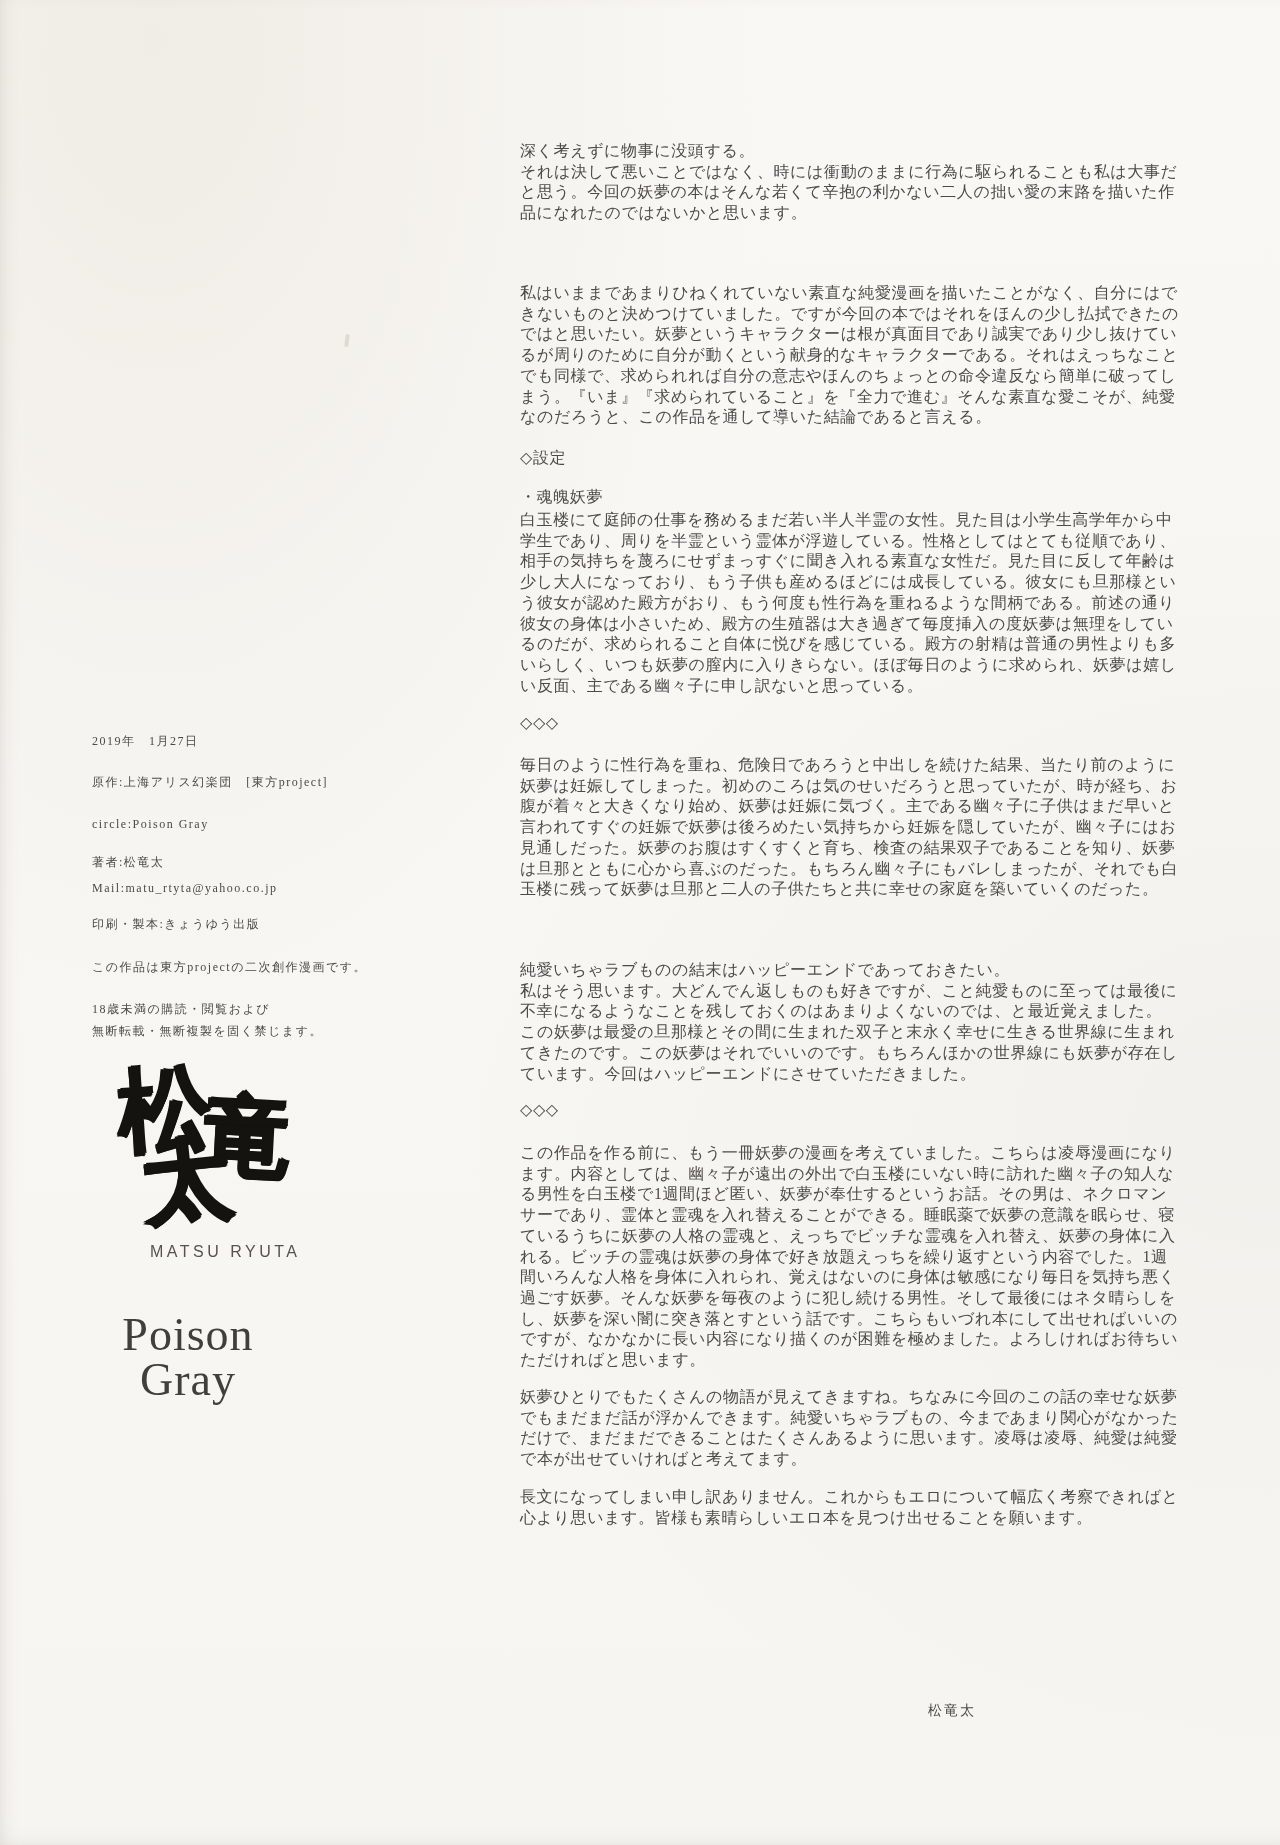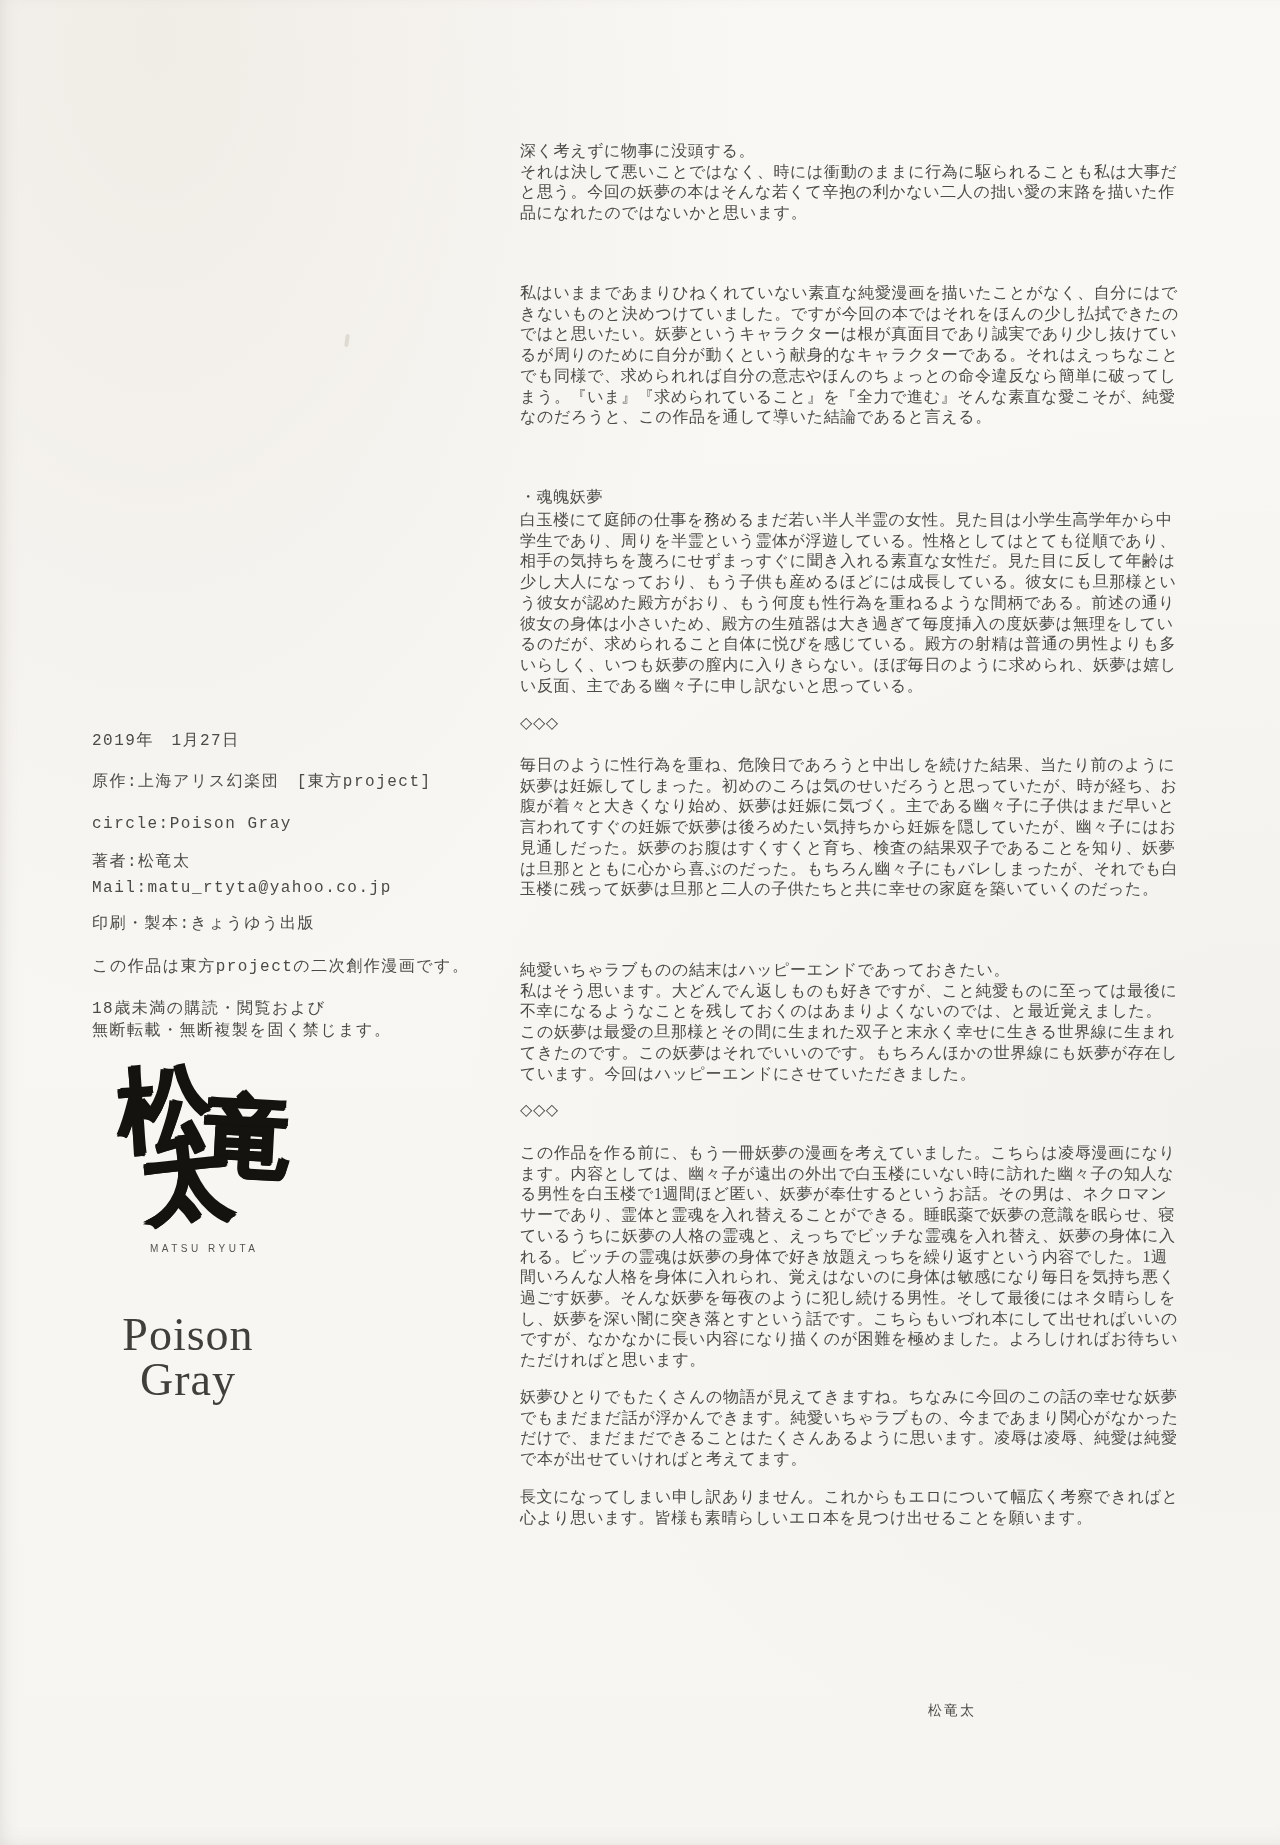--- a/index.html
+++ b/index.html
@@ -23,38 +23,37 @@
     font-size:16px;
     line-height:20.7px;
     letter-spacing:0.6px;
     color:#4d4b48;
     white-space:pre-line;
     text-align:left;
   }
   .colo{
     position:absolute;
     left:92px;
-    font-size:16px;
+    font-size:12px;
     letter-spacing:1.5px;
     color:#4c4a47;
     white-space:pre-line;
     line-height:22px;
-    font-family:Liberation Mono, monospace;
   }
   .logo-wrap{position:absolute;left:112px;top:1062px;width:212px;height:172px;color:#15130f;}
   .logo-k{
     position:absolute;
     font-weight:bold;
     font-family:"DejaVu Serif","Liberation Serif",serif;
     text-shadow:1px 1px 0 currentColor,-1px 0 0 currentColor,2px -1px 0 currentColor,0 2px 0 currentColor,-1px 2px 0 currentColor;
   }
   .logo-romaji{
     position:absolute;left:150px;top:1243px;
     font-family:"Liberation Sans","DejaVu Sans",sans-serif;
-    font-size:10px;letter-spacing:3.5px;color:#56534f;
+    font-size:16px;letter-spacing:3.5px;color:#56534f;
   }
   .circle-big{
     position:absolute;left:112px;top:1312px;width:152px;
     text-align:center;
     font-family:Liberation Serif, serif;
     font-size:46px;line-height:45px;color:#413f3c;letter-spacing:1px;
   }
   .sig{
     position:absolute;left:928px;top:1702px;
     font-size:14px;letter-spacing:2px;color:#4d4b48;
@@ -73,20 +72,21 @@
 それは決して悪いことではなく、時には衝動のままに行為に駆られることも私は大事だ
 と思う。今回の妖夢の本はそんな若くて辛抱の利かない二人の拙い愛の末路を描いた作
 品になれたのではないかと思います。</div>
   <div class="para" style="top:283px">私はいままであまりひねくれていない素直な純愛漫画を描いたことがなく、自分にはで
 きないものと決めつけていました。ですが今回の本ではそれをほんの少し払拭できたの
 ではと思いたい。妖夢というキャラクターは根が真面目であり誠実であり少し抜けてい
 るが周りのために自分が動くという献身的なキャラクターである。それはえっちなこと
 でも同様で、求められれば自分の意志やほんのちょっとの命令違反なら簡単に破ってし
 まう。『いま』『求められていること』を『全力で進む』そんな素直な愛こそが、純愛
 なのだろうと、この作品を通して導いた結論であると言える。</div>
+  <div class="para" style="top:448px">◇設定</div>
   <div class="para" style="top:487px">・魂魄妖夢</div>
   <div class="para" style="top:510px">白玉楼にて庭師の仕事を務めるまだ若い半人半霊の女性。見た目は小学生高学年から中
 学生であり、周りを半霊という霊体が浮遊している。性格としてはとても従順であり、
 相手の気持ちを蔑ろにせずまっすぐに聞き入れる素直な女性だ。見た目に反して年齢は
 少し大人になっており、もう子供も産めるほどには成長している。彼女にも旦那様とい
 う彼女が認めた殿方がおり、もう何度も性行為を重ねるような間柄である。前述の通り
 彼女の身体は小さいため、殿方の生殖器は大き過ぎて毎度挿入の度妖夢は無理をしてい
 るのだが、求められること自体に悦びを感じている。殿方の射精は普通の男性よりも多
 いらしく、いつも妖夢の膣内に入りきらない。ほぼ毎日のように求められ、妖夢は嬉し
 い反面、主である幽々子に申し訳ないと思っている。</div>

